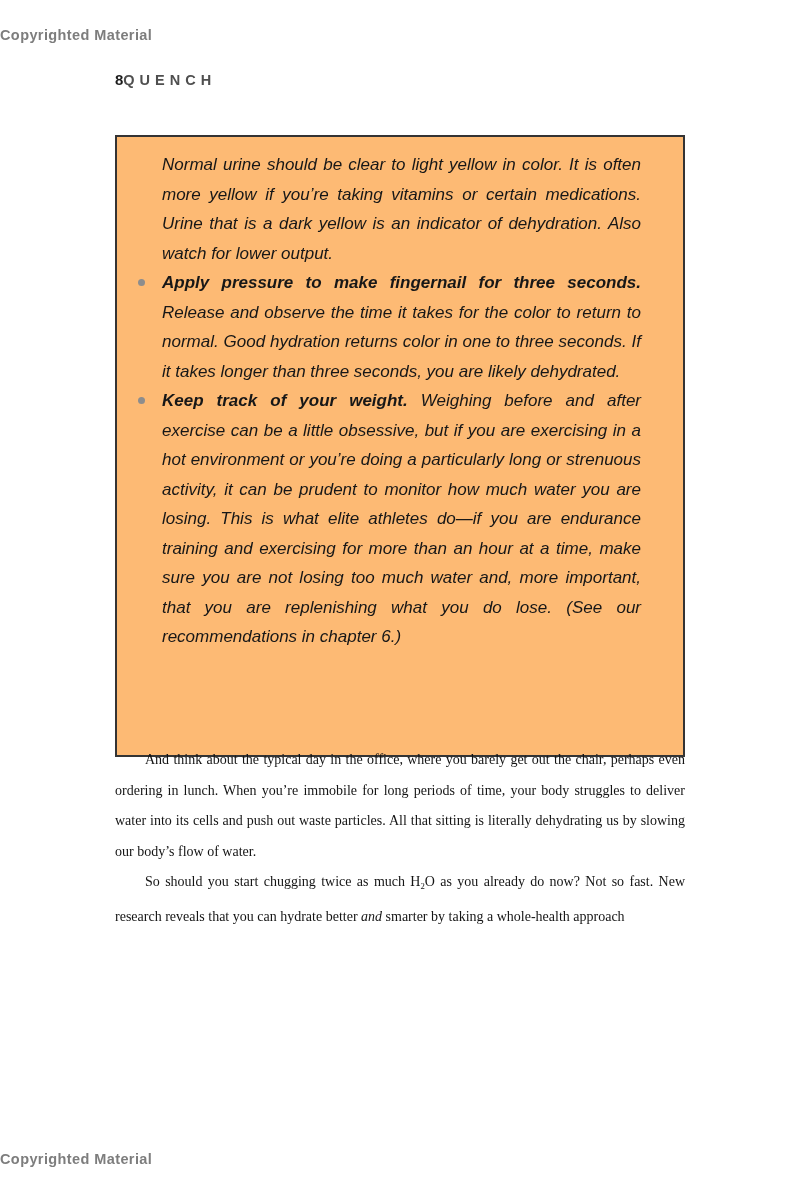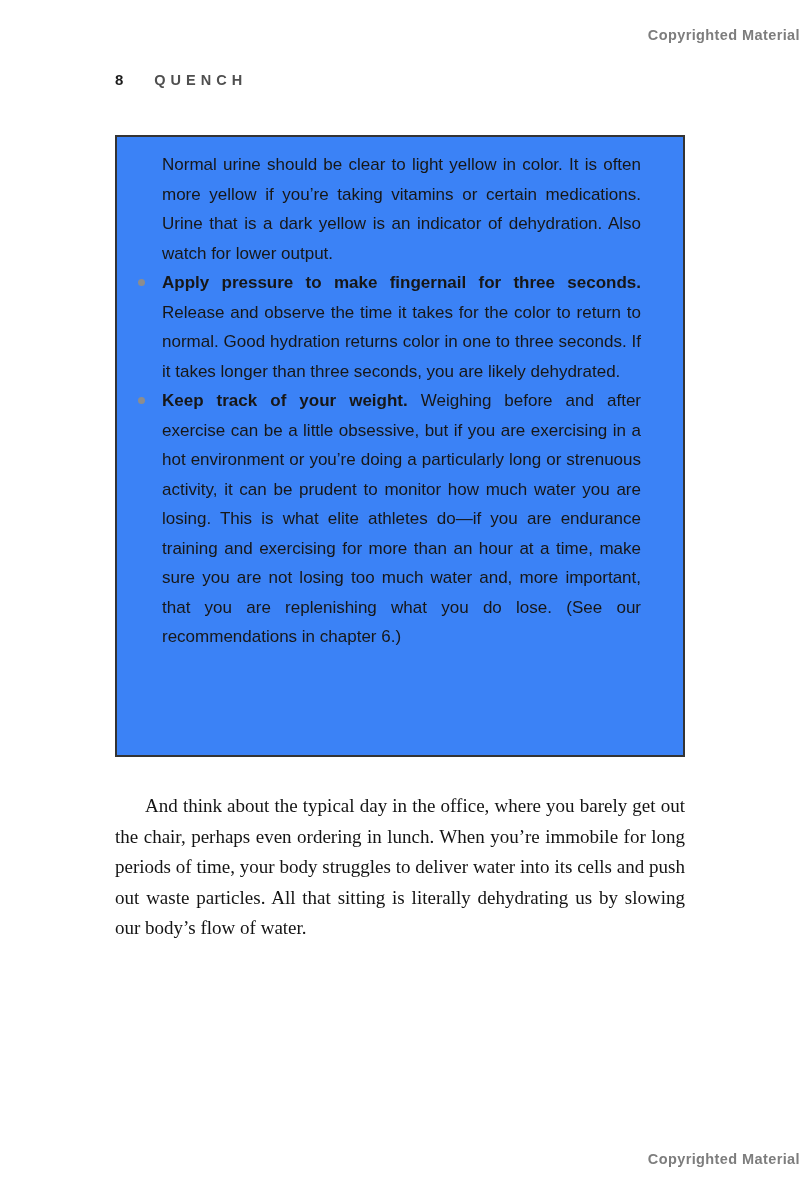--- a/index.html
+++ b/index.html
@@ -9,21 +9,21 @@
     width: 800px;
     height: 1200px;
     background: #ffffff;
     font-family: "Liberation Sans", sans-serif;
     overflow: hidden;
   }
   .copyright {
     position: absolute;
     left: 0;
     width: 800px;
-    text-align: right;
+    text-align: left;
     font-family: "Liberation Sans", sans-serif;
     font-size: 14.5px;
     font-weight: bold;
     color: #7d7d7d;
     letter-spacing: 0.4px;
   }
   .copyright.top { top: 27px; }
   .copyright.bottom { top: 1151px; }
 
   .running-header {
@@ -32,37 +32,37 @@
     left: 115px;
     display: flex;
     align-items: baseline;
   }
   .page-number {
     font-size: 15px;
     font-weight: bold;
     color: #1c1c1c;
   }
   .book-title {
-    margin-left: 31px;
     font-size: 14.5px;
     font-weight: bold;
     color: #4f4f4f;
     letter-spacing: 5px;
   }
 
   .callout-box {
     position: absolute;
     left: 115px;
     top: 135px;
     width: 570px;
     height: 622px;
-    background: #3b82f6;
+    background: #fdba74;
     border: 2px solid #343434;
     padding: 13px 42px 0 45px;
     overflow: hidden;
+    font-style: italic;
   }
   .box-text {
     font-family: "Liberation Sans", sans-serif;
     font-size: 17px;
     line-height: 29.5px;
     color: #171717;
     text-align: justify;
   }
   .box-intro { margin: 0; }
   .box-list {
@@ -80,24 +80,24 @@
     width: 7px;
     height: 7px;
     border-radius: 50%;
     background: #8d8d8d;
   }
   .lead { font-weight: bold; }
 
   .body-text {
     position: absolute;
     left: 115px;
-    top: 791px;
+    top: 745px;
     width: 570px;
     font-family: "Liberation Serif", serif;
-    font-size: 19px;
+    font-size: 14px;
     line-height: 30.6px;
     color: #141414;
     text-align: justify;
   }
   .body-text p {
     text-indent: 30px;
     margin: 0;
   }
   .body-text sub {
     font-size: 0.62em;
@@ -128,17 +128,18 @@
         <li>
           <span class="bullet-dot"></span>
           <span class="lead">Keep track of your weight.</span><span> Weighing before and after exercise can be a little obsessive, but if you are exercising in a hot environment or you’re doing a particularly long or strenuous activity, it can be prudent to monitor how much water you are losing. This is what elite athletes do—if you are endurance training and exercising for more than an hour at a time, make sure you are not losing too much water and, more important, that you are replenishing what you do lose. (See our recommendations in chapter 6.)</span>
         </li>
       </ul>
     </div>
   </div>
 
   <div class="body-text">
     <p>And think about the typical day in the office, where you barely get out the chair, perhaps even ordering in lunch. When you’re immobile for long periods of time, your body struggles to deliver water into its cells and push out waste particles. All that sitting is literally dehydrating us by slowing our body’s flow of water.</p>
+    <p><span>So should you start chugging twice as much H</span><sub>2</sub><span>O as you already do now? Not so fast. New research reveals that you can hydrate better </span><span class="em">and</span><span> smarter by taking a whole-health approach</span></p>
   </div>
 
   <div class="copyright bottom">Copyrighted Material</div>
 
 </div>
 
 </body></html>

